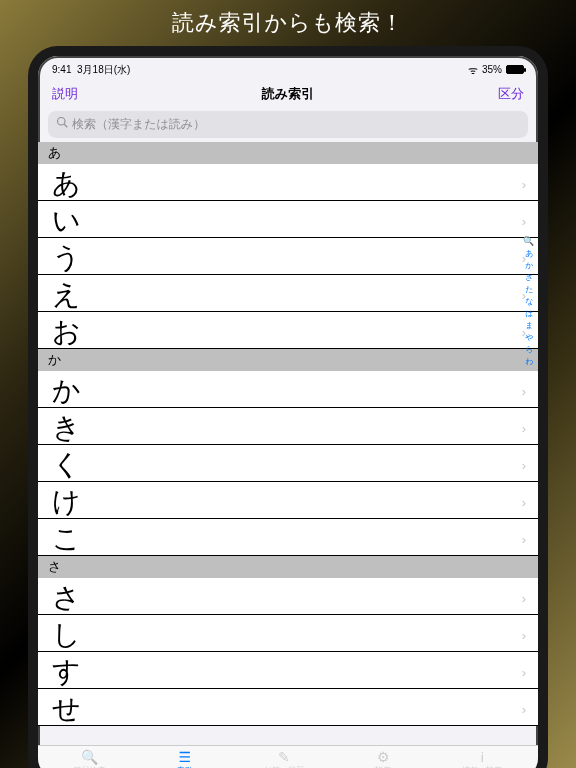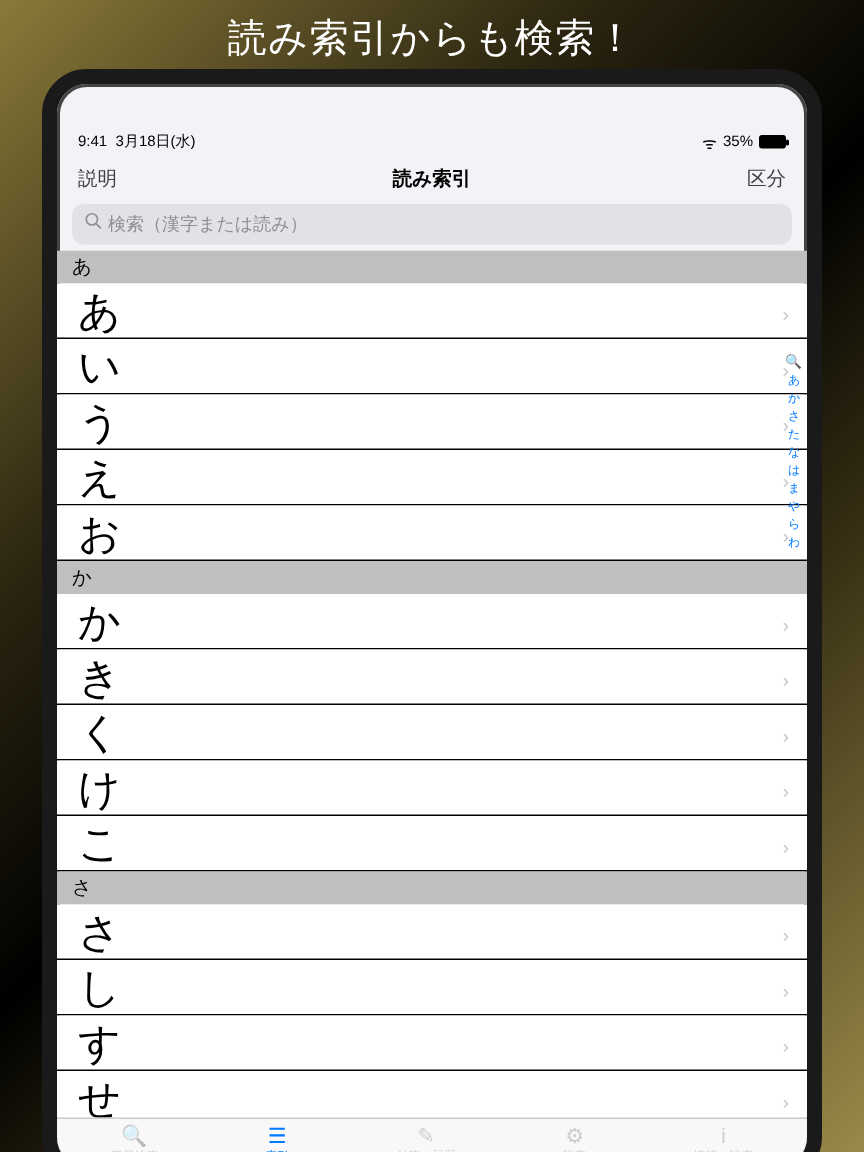--- a/index.html
+++ b/index.html
@@ -7,55 +7,54 @@
       width: 576px;
       height: 768px;
       background: linear-gradient(135deg, #8a7a3a 0%, #2a2410 30%, #000 50%, #3a3215 70%, #9a8a4a 100%);
       font-family: -apple-system, "Hiragino Sans", sans-serif;
       overflow: hidden;
       position: relative;
     }
     .banner {
       text-align: center;
       color: #fff;
-      font-size: 26px;
+      font-size: 22px;
       font-weight: 500;
       padding: 8px 0 6px;
       letter-spacing: 1px;
     }
     .tablet {
       position: absolute;
       left: 28px; right: 28px; top: 46px; bottom: -20px;
       background: #f2f2f7;
       border: 10px solid #1a1a1a;
       border-radius: 30px;
       overflow: hidden;
       box-shadow: 0 0 0 2px #444 inset;
     }
     .status-bar {
       display: flex;
       justify-content: space-between;
-      align-items: flex-start;
+      align-items: flex-end;
       font-size: 10px;
       padding: 6px 14px 2px;
       color: #000;
-      margin-top: 25px;
     }
     .status-right { display: flex; align-items: center; gap: 4px; }
     .battery { display:inline-block; width:18px; height:9px; border:1px solid #000; border-radius:2px; position:relative; background:#000; }
     .battery::after { content:""; position:absolute; right:-3px; top:2px; width:2px; height:4px; background:#000; border-radius:1px; }
     .wifi { font-size: 11px; }
     .nav-bar {
       display: flex;
       justify-content: space-between;
       align-items: center;
       padding: 6px 14px 6px;
       font-size: 13px;
     }
-    .nav-btn { color: #404040; }
+    .nav-btn { color: #6d28d9; }
     .nav-title { font-weight: 600; font-size: 13px; }
     .search-bar {
       margin: 2px 10px 4px;
       background: #e1e1e6;
       border-radius: 8px;
       padding: 5px 8px;
       display: flex;
       gap: 4px;
       color: #8e8e93;
       font-size: 12px;

